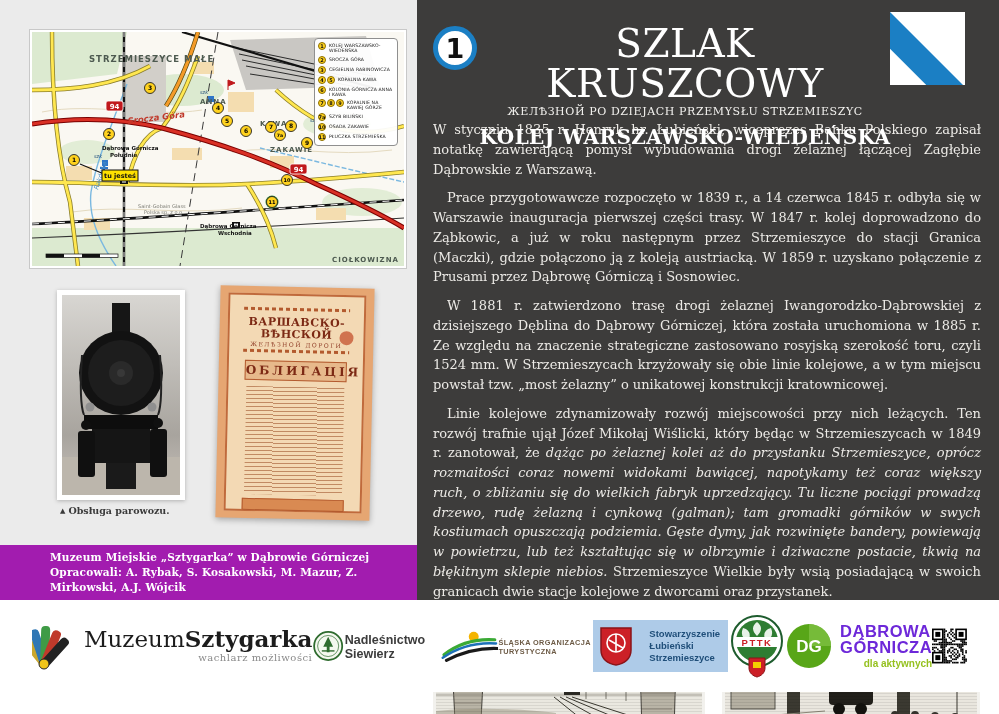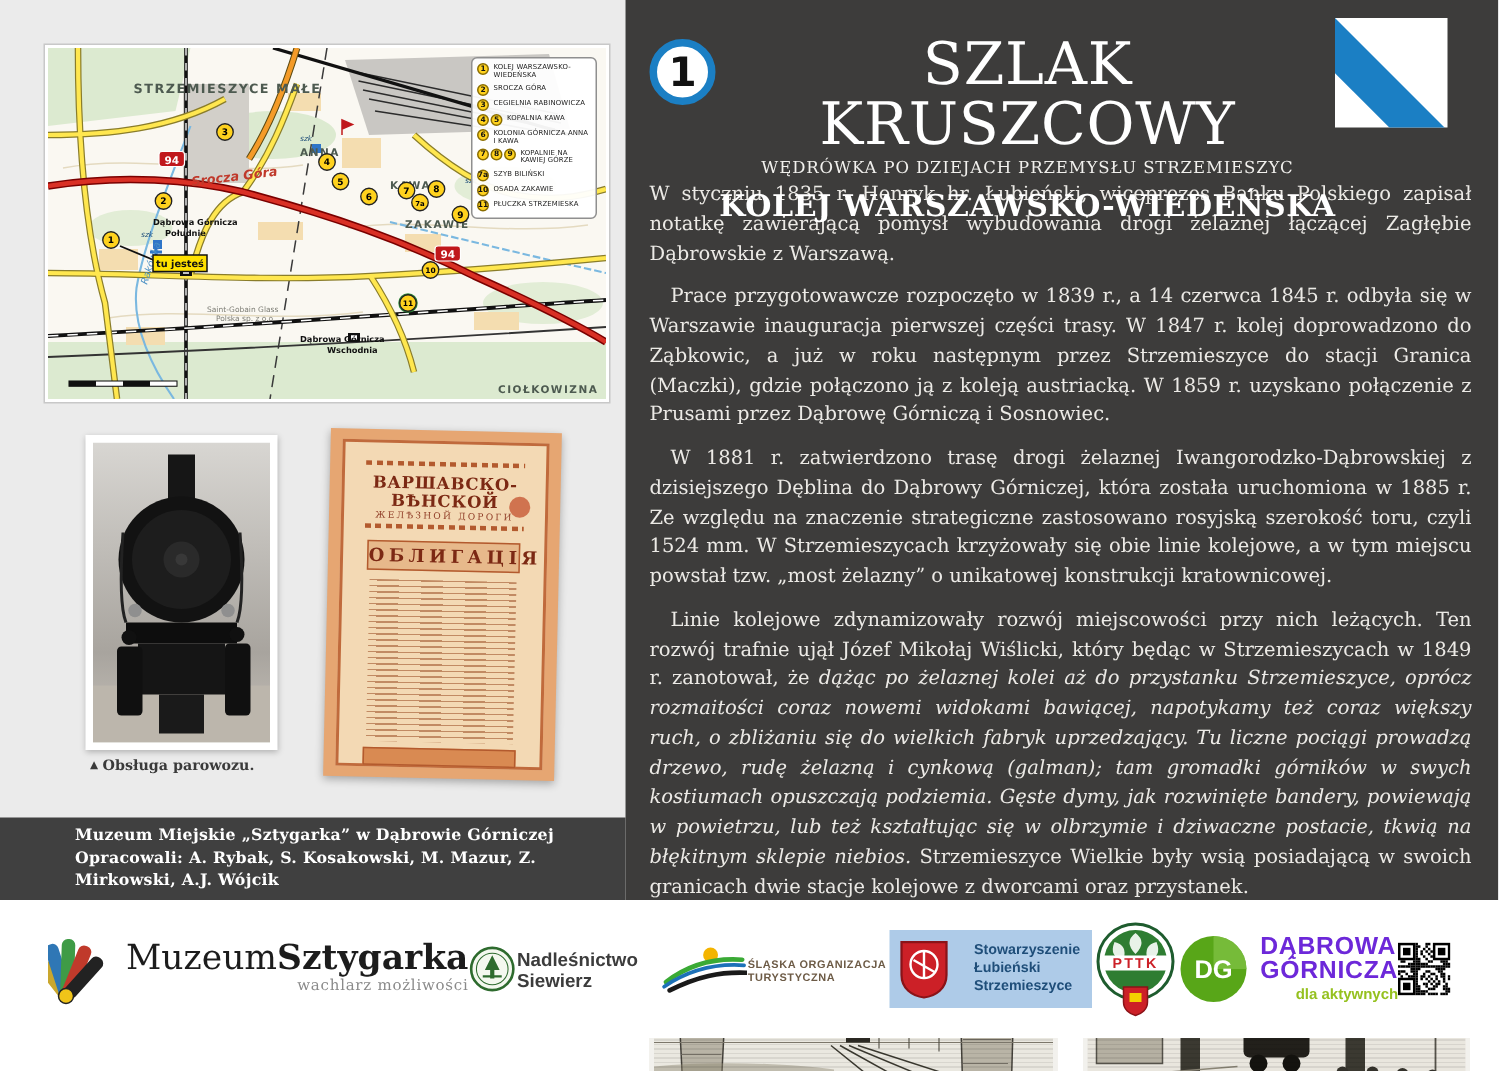--- a/index.html
+++ b/index.html
@@ -35,21 +35,21 @@
              font:bold 12px/1.5 "DejaVu Serif",serif;color:#7c2914;letter-spacing:3px}
   .bond-body{margin:4px 12px;height:108px;
              background:repeating-linear-gradient(#c18a63 0 1px,transparent 1px 4px)}
   .bond-seal{position:absolute;right:10px;top:34px;width:14px;height:14px;border-radius:50%;
              background:#c4502e;opacity:.75}
   .bond-bottom{margin:2px 10px;height:12px;background:#d98a52;border:1px solid #b35a2e}
 
   .photo-caption{position:absolute;font:bold 9.5px/1.2 "DejaVu Serif",serif;color:#3a3a3a}
   .cap-marker{font-size:7px;vertical-align:1px;margin-right:3px}
 
-  .credits-bar{position:absolute;left:0;top:545px;width:417px;height:56px;background:#404040;
+  .credits-bar{position:absolute;left:0;top:545px;width:417px;height:56px;background:#a21caf;
                color:#fff;padding:5px 10px 0 50px}
   .credits-bar div{font:bold 10.5px/1.45 "DejaVu Serif",serif;letter-spacing:.2px}
 
   
   .right-panel{position:absolute;left:417px;top:0;width:582px;height:600px;background:#3d3c3b;color:#e9e7e3}
   .rp-header{position:relative;padding-top:24px;height:116px}
   .badge-circle{position:absolute;left:16px;top:26px;width:44px;height:44px;border-radius:50%;
                 background:#fff;border:5px solid #1b7fc4;display:flex;align-items:center;justify-content:center;
                 font:bold 27px/1 "DejaVu Sans",sans-serif;color:#111}
   .trail-blaze{position:absolute;right:34px;top:12px;width:75px;height:73px;background:#fff;overflow:hidden}
@@ -386,21 +386,21 @@
       <div>Muzeum Miejskie „Sztygarka” w Dąbrowie Górniczej</div>
       <div>Opracowali: A. Rybak, S. Kosakowski, M. Mazur, Z. Mirkowski, A.J. Wójcik</div>
     </div>
   </div>
 
   <div class="right-panel">
     <div class="rp-header">
       <div class="badge-circle">1</div>
       <div class="rp-titles">
         <div class="rp-title">SZLAK KRUSZCOWY</div>
-        <div class="rp-subtitle">WĘDRÓWKA PO DZIEJACH PRZEMYSŁU STRZEMIESZYC</div>
+        <div class="rp-subtitle">ЖЕЛѢЗНОЙ PO DZIEJACH PRZEMYSŁU STRZEMIESZYC</div>
         <div class="rp-section">KOLEJ WARSZAWSKO-WIEDEŃSKA</div>
       </div>
       <div class="trail-blaze">
         <div class="trail-stripe"></div>
       </div>
     </div>
 
     <div class="article">
       <p class="first">W styczniu 1835 r. Henryk hr. Łubieński, wiceprezes Banku Polskiego zapisał notatkę zawierającą pomysł wybudowania drogi żelaznej łączącej Zagłębie Dąbrowskie z Warszawą.</p>
       <p>Prace przygotowawcze rozpoczęto w 1839 r., a 14 czerwca 1845 r. odbyła się w Warszawie inauguracja pierwszej części trasy. W 1847 r. kolej doprowadzono do Ząbkowic, a już w roku następnym przez Strzemieszyce do stacji Granica (Maczki), gdzie połączono ją z koleją austriacką. W 1859 r. uzyskano połączenie z Prusami przez Dąbrowę Górniczą i Sosnowiec.</p>

